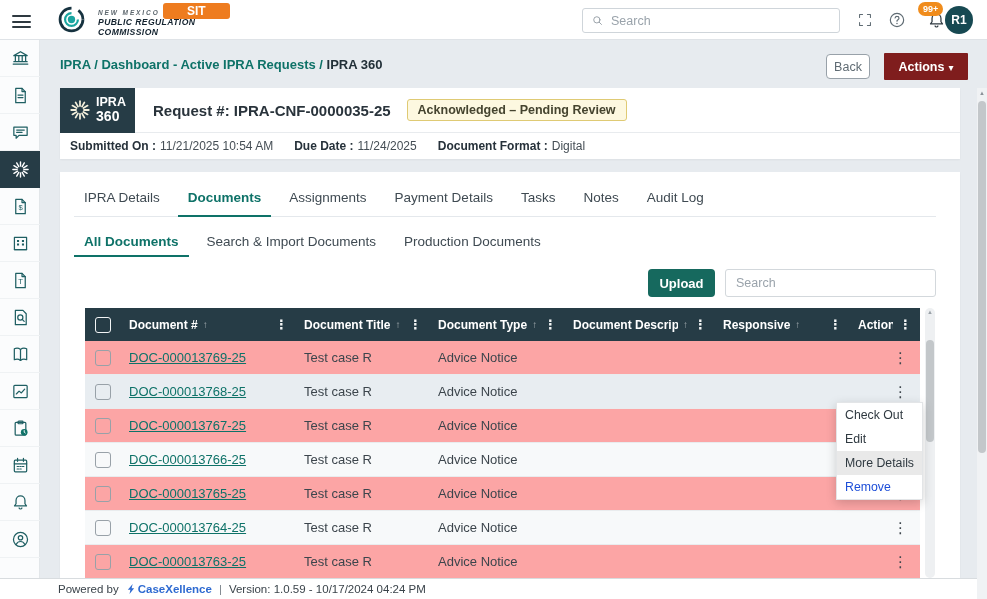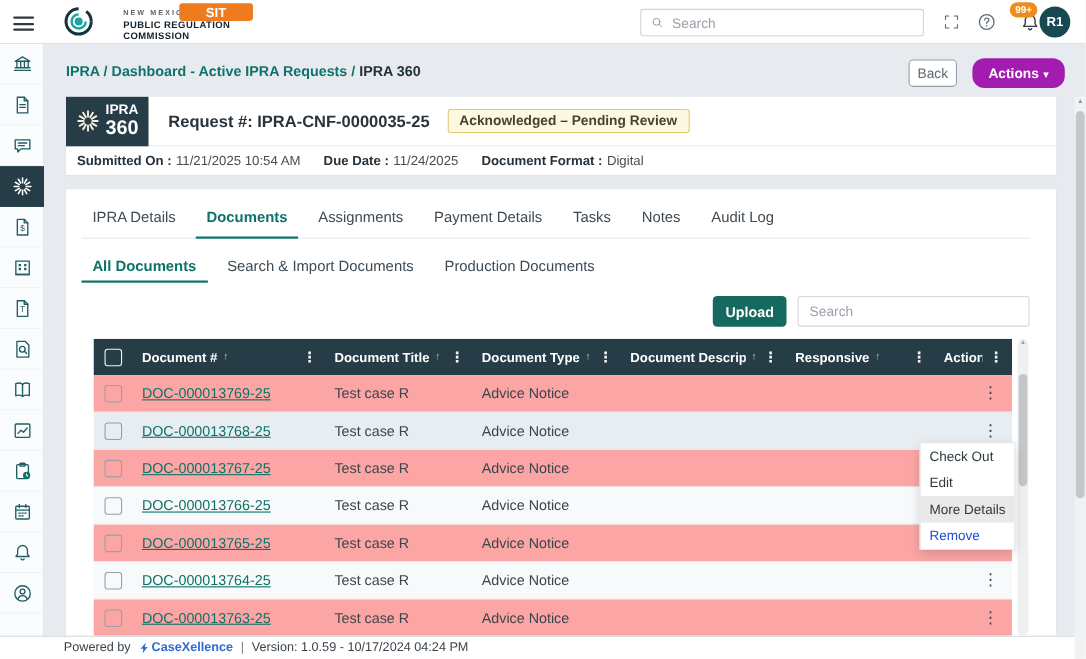--- a/index.html
+++ b/index.html
@@ -7,21 +7,21 @@
   html,body{width:987px;height:599px;overflow:hidden;}
   body{font-family:"Liberation Sans","DejaVu Sans",sans-serif;background:#e7ebef;position:relative;color:#3a434a;}
   svg{display:block;width:100%;height:100%;}
 
   
   .topbar{position:absolute;top:0;left:0;width:987px;height:40px;background:#fff;border-bottom:1px solid #dfe3e7;z-index:40;}
   .burger{position:absolute;left:12px;top:12px;width:19px;cursor:pointer;}
   .burger i{display:block;height:2.4px;background:#2e3940;margin:3.1px 0;border-radius:1px;}
   .logo{position:absolute;left:55px;top:3px;display:flex;align-items:center;}
   .logo-swirl{width:33px;height:33px;}
-  .logo-text{margin-left:24px;line-height:1.18;padding-top:6px;}
+  .logo-text{margin-left:10px;line-height:1.18;padding-top:6px;font-style:italic;}
   .lt1{font-size:6.5px;letter-spacing:1.9px;color:#5c666d;font-weight:700;}
   .lt2,.lt3{font-size:8.6px;font-weight:700;color:#13222e;letter-spacing:.4px;}
   .sit{position:absolute;left:147px;top:3px;background:#ee7c1f;color:#fff;font-size:12px;font-weight:700;padding:1px 24px;border-radius:3px;z-index:2;margin-left:16px;}
   .search-box{position:absolute;left:582px;top:8px;width:258px;height:25px;border:1px solid #cfd5da;border-radius:3px;background:#fff;display:flex;align-items:center;padding:0 8px;}
   .search-box .mag{width:13px;height:13px;color:#8a939b;flex:0 0 auto;}
   .search-box input{border:none;outline:none;flex:1;margin-left:7px;font-size:12.5px;color:#3a434a;font-family:inherit;background:transparent;}
   .search-box input::placeholder{color:#9aa3ab;}
   .tb-icon{position:absolute;color:#5f6b73;cursor:pointer;}
   .ic-full{left:857px;top:12px;width:16px;height:16px;}
   .ic-help{left:888px;top:11px;width:18px;height:18px;}
@@ -34,31 +34,31 @@
   .sb-item{width:40px;height:37px;display:flex;align-items:center;justify-content:center;color:#1f5f63;border-bottom:1px solid #eff2f4;cursor:pointer;}
   .sb-item.active{background:#263c46;color:#fff;border-bottom-color:#263c46;}
   .sb-icon{width:19px;height:19px;display:block;}
 
   
   .breadcrumb{position:absolute;left:60px;top:57px;font-size:13px;font-weight:600;color:#0e7268;z-index:5;}
   .bc-item{cursor:pointer;}
   .bc-item.current{color:#223038;cursor:default;}
   .bc-sep{color:#0e7268;}
   .btn-back{position:absolute;left:826px;top:54px;width:44px;height:25px;background:#fff;border:1px solid #98a1a9;border-radius:4px;color:#5f6b73;font-size:12.5px;font-family:inherit;cursor:pointer;z-index:5;}
-  .btn-actions{position:absolute;left:884px;top:53px;width:84px;height:27px;background:#a21caf;border:none;border-radius:11px;color:#fff;font-size:12.5px;font-weight:600;font-family:inherit;cursor:pointer;z-index:5;}
+  .btn-actions{position:absolute;left:884px;top:53px;width:84px;height:27px;background:#7f1d1d;border:none;border-radius:1px;color:#fff;font-size:12.5px;font-weight:600;font-family:inherit;cursor:pointer;z-index:5;}
   .btn-actions .caret{font-size:10px;margin-left:4px;}
 
   
   .request-card{position:absolute;left:60px;top:88px;width:900px;background:#fff;box-shadow:0 1px 2px rgba(0,0,0,.05);z-index:5;}
   .req-top{height:45px;display:flex;align-items:center;border-bottom:1px solid #e8ebee;}
   .req-badge{width:75px;height:45px;background:#263c46;color:#fff;display:flex;align-items:center;justify-content:center;gap:5px;flex:0 0 auto;}
   .req-burst{width:22px;height:22px;color:#f4f0dc;}
   .req-badge-text{line-height:1.05;}
   .rbt1{font-size:12.5px;font-weight:700;}
-  .rbt2{font-size:18px;font-weight:800;}
+  .rbt2{font-size:14px;font-weight:800;}
   .req-title{margin-left:18px;font-size:15px;font-weight:700;color:#29333b;}
   .status-badge{margin-left:16px;background:#fdf8e0;border:1px solid #dfca74;border-radius:3px;color:#45442f;font-size:12.5px;font-weight:600;padding:3px 10px;white-space:nowrap;}
   .req-info{height:26px;display:flex;align-items:center;gap:21px;padding-left:10px;font-size:12px;white-space:nowrap;}
   .ri-label{font-weight:700;color:#26313a;}
   .ri-value{color:#454e55;margin-left:4px;}
 
   
   .main-card{position:absolute;left:60px;top:172px;width:900px;height:406px;background:#fff;box-shadow:0 1px 2px rgba(0,0,0,.05);z-index:5;}
   .tabs{position:absolute;left:14px;right:24px;top:18px;display:flex;gap:8px;border-bottom:1px solid #e4e8ec;}
   .tab{font-size:13.5px;color:#3f4a52;padding:0 10px 10px 10px;cursor:pointer;}

